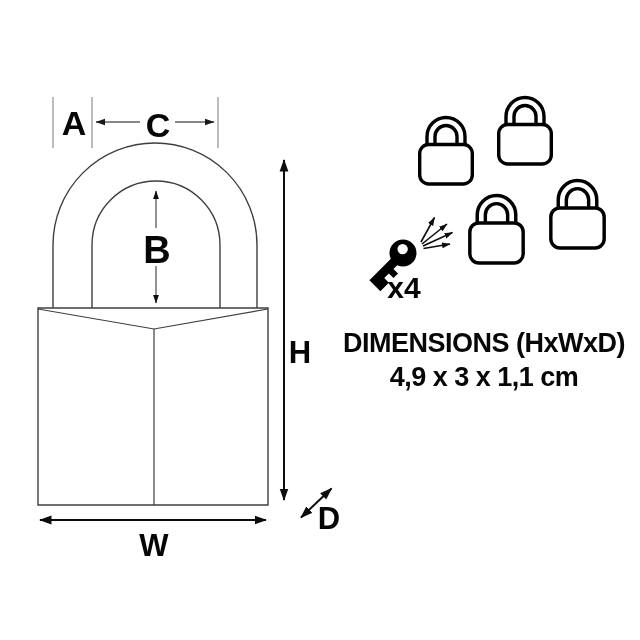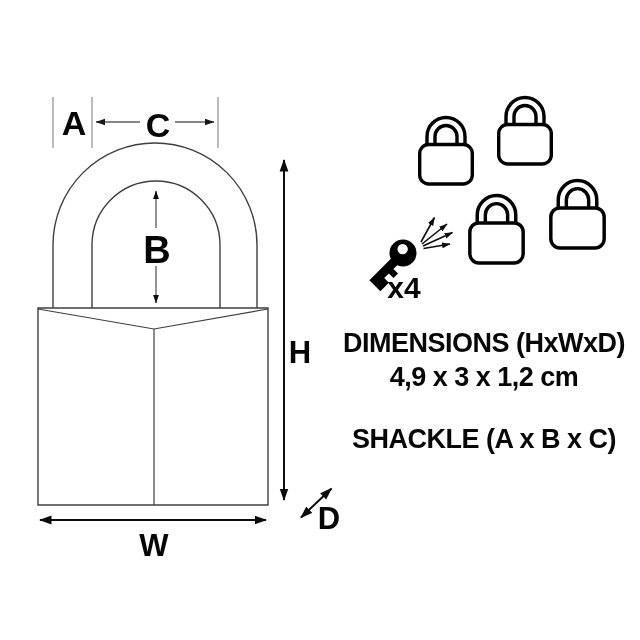--- a/index.html
+++ b/index.html
@@ -119,17 +119,16 @@
         <path d="M423,246 L452.5,232.5" marker-end="url(#ah-sm)"></path>
         <path d="M423.5,248.5 L450,244" marker-end="url(#ah-sm)"></path>
       </g>
 
       <text class="dim-label" x="404" y="298" font-size="30">x4</text>
     </g>
   </svg>
 
   <div class="specs">
     <div class="spec-line" style="top:330px">DIMENSIONS (HxWxD)</div>
-    <div class="spec-line" style="top:364px">4,9 x 3 x 1,2 cm</div>
-    <div class="spec-line" style="top:426px">SHACKLE (A x B x C)</div>
+    <div class="spec-line" style="top:364px">4,9 x 3 x 1,1 cm</div>
   </div>
 
 </div>
 
 </body></html>

